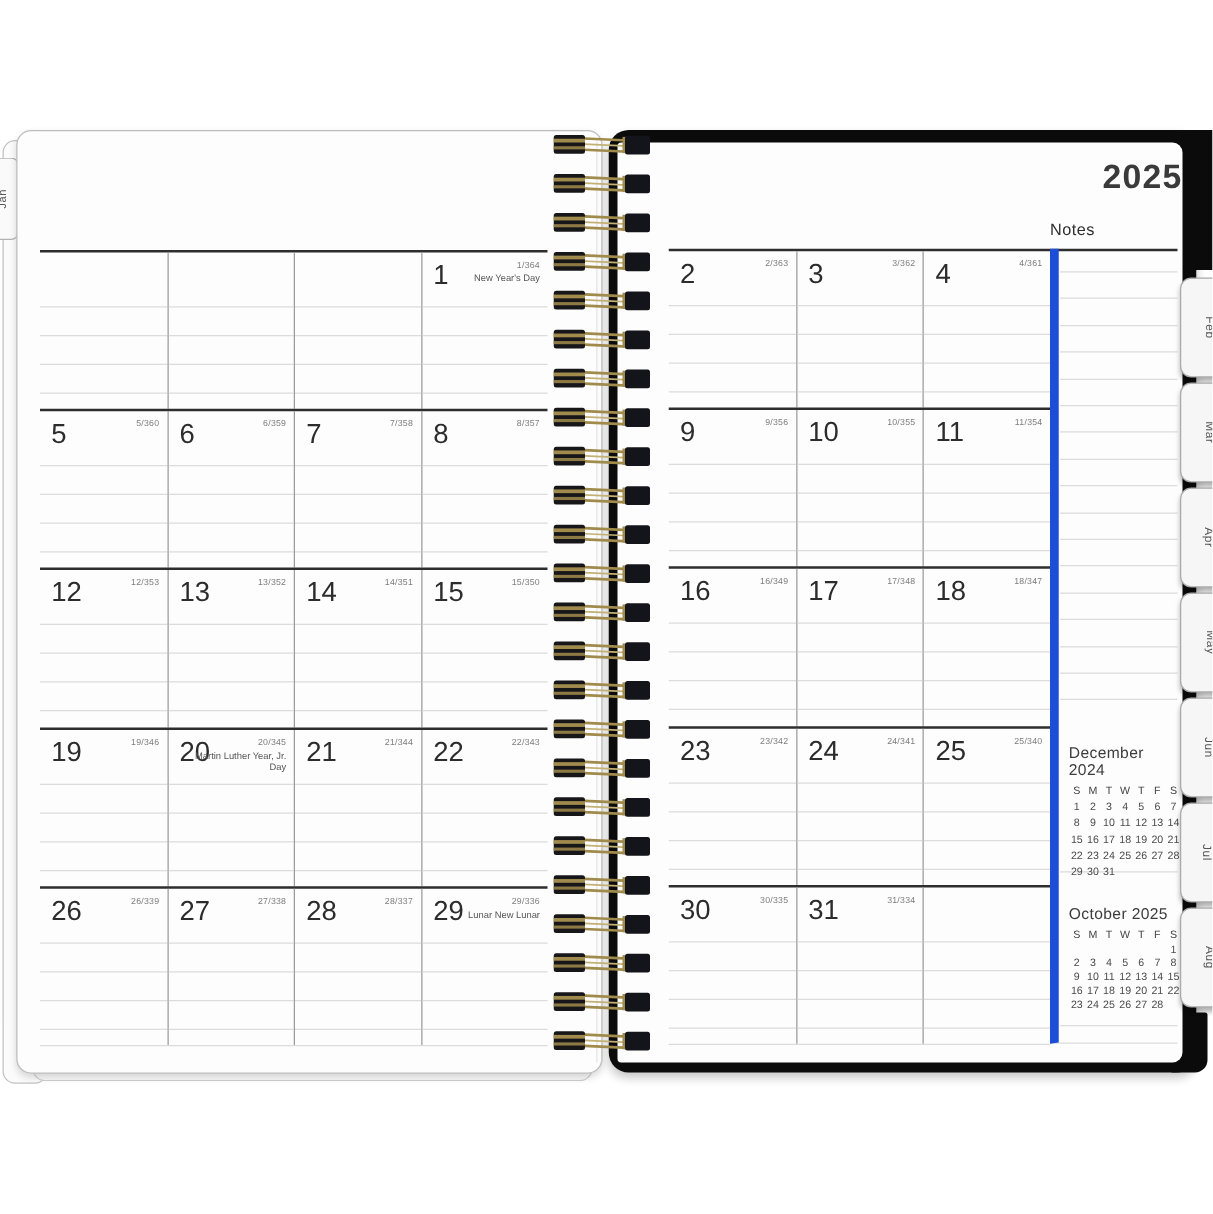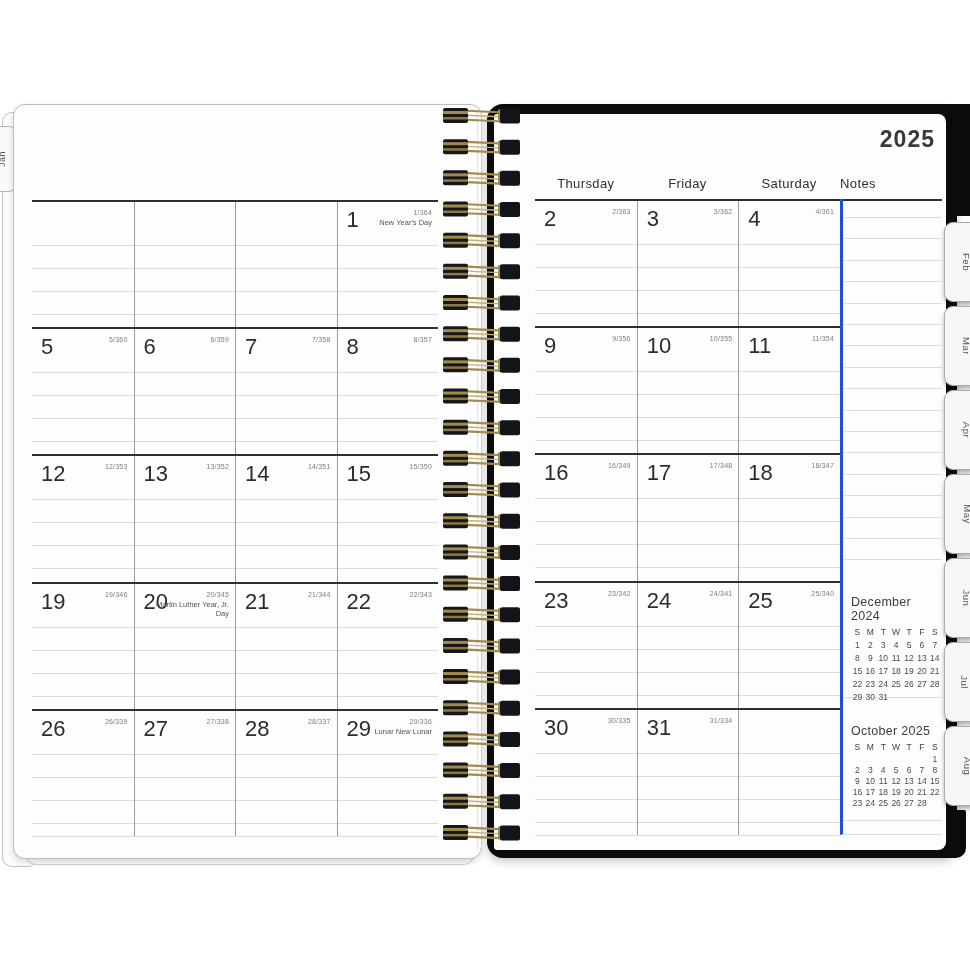--- a/index.html
+++ b/index.html
@@ -30,21 +30,21 @@
 
   
   .side-tab{position:absolute;left:944px;width:34px;height:78px;background:#f6f6f6;
            border:1px solid #ababab;border-radius:9px 0 0 9px;box-shadow:0 3px 4px rgba(0,0,0,.3);}
   .side-tab span{position:absolute;left:13px;top:50%;transform:translateY(-50%) rotate(90deg);
            font-size:9.5px;color:#555;letter-spacing:.5px;white-space:nowrap;}
 
   
   .month-title{position:absolute;left:20px;top:18px;font-size:27px;font-weight:700;
            letter-spacing:3px;color:#3a3a3a;margin:0;}
-  .year-label{position:absolute;right:11px;top:12px;font-size:23px;font-weight:700;
+  .year-label{position:absolute;right:0;top:12px;font-size:27px;font-weight:700;
            letter-spacing:1px;color:#3a3a3a;}
   .hdr-row{position:absolute;display:grid;}
   .hdr-left{left:18px;top:70px;width:406px;grid-template-columns:repeat(4,1fr);}
   .hdr-right{left:41px;top:62px;width:305px;grid-template-columns:repeat(3,1fr);}
   .dh{font-size:13px;color:#2f2f2f;text-align:center;letter-spacing:.4px;}
   .notes-hdr{position:absolute;left:346px;top:62px;width:102px;text-align:left;
            font-size:13px;color:#2f2f2f;letter-spacing:.4px;}
 
   
   .mgrid{position:absolute;display:grid;grid-template-rows:repeat(5,1fr);height:636px;
@@ -61,21 +61,21 @@
   .rule{position:absolute;left:0;right:0;height:1px;background:#dcdcdc;}
   .rule:nth-of-type(1){top:43px;} .rule:nth-of-type(2){top:66px;}
   .rule:nth-of-type(3){top:89px;} .rule:nth-of-type(4){top:112px;}
   .date{position:absolute;top:5px;left:9px;font-size:22px;color:#2c2c2c;}
   .ann{position:absolute;top:7px;right:6px;font-size:7px;color:#7d7d7d;letter-spacing:.2px;}
   .hol{position:absolute;top:16px;right:6px;width:84px;font-size:7.5px;color:#555;
            text-align:right;line-height:1.3;}
 
   
   .notes-col{position:absolute;left:346px;top:85px;width:102px;height:636px;
-           border-left:3px solid #1d4ed8;border-bottom:1px solid #dcdcdc;box-sizing:border-box;}
+           border-left:7px solid #1d4ed8;border-bottom:1px solid #dcdcdc;box-sizing:border-box;}
   .nline{position:absolute;left:1px;right:0;height:1px;background:#dcdcdc;}
 
   
   .mini-cal{position:absolute;left:8px;width:92px;}
   .mini-title{font-size:12.5px;color:#3d3d3d;letter-spacing:.3px;margin-bottom:3px;}
   .mini-grid{display:grid;grid-template-columns:repeat(7,12.9px);font-size:8.5px;
            color:#4b4b4b;text-align:center;}
   .mini-grid.pitch13 span{line-height:13px;} .mini-grid.pitch11 span{line-height:11px;}
   .mini-letters span{line-height:13px;color:#3f3f3f;}
 
@@ -265,25 +265,20 @@
         </div>
       </div>
   </div>
 
   <div class="cover"></div>
   <div class="cover-notch-top"></div>
   <div class="cover-corner-bottom"></div>
 
   <div class="right-page">
     <div class="year-label">2025</div>
-    <div class="hdr-row hdr-right">
-        <span class="dh">Thursday</span>
-        <span class="dh">Friday</span>
-        <span class="dh">Saturday</span>
-      </div>
     <div class="notes-hdr">Notes</div>
     <div class="top-line-right"></div>
     <div class="mgrid mgrid-right">
         <div class="wrow">
           <div class="cell">
             <i class="rule"></i>
             <i class="rule"></i>
             <i class="rule"></i>
             <i class="rule"></i>
             <span class="date">2</span>

